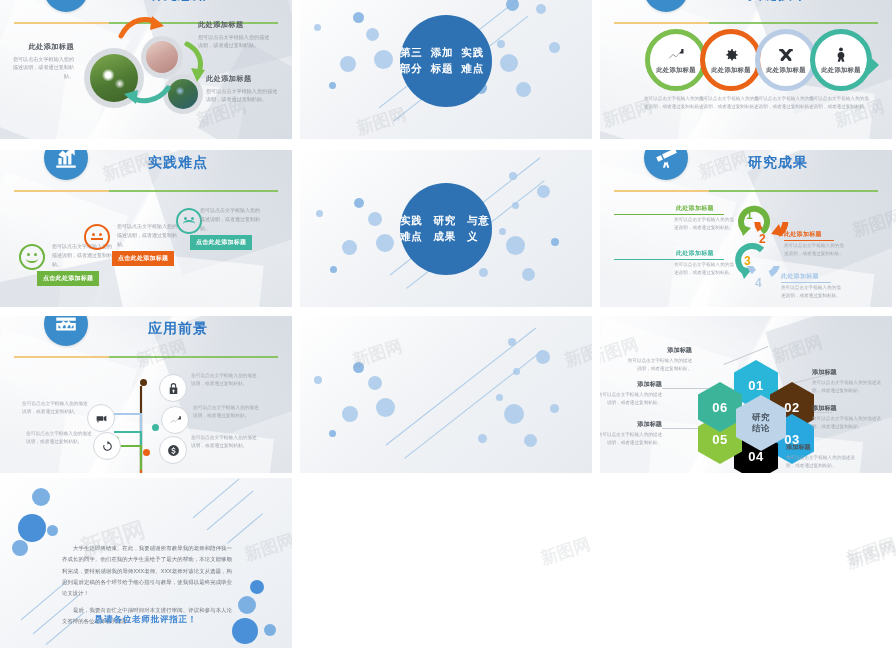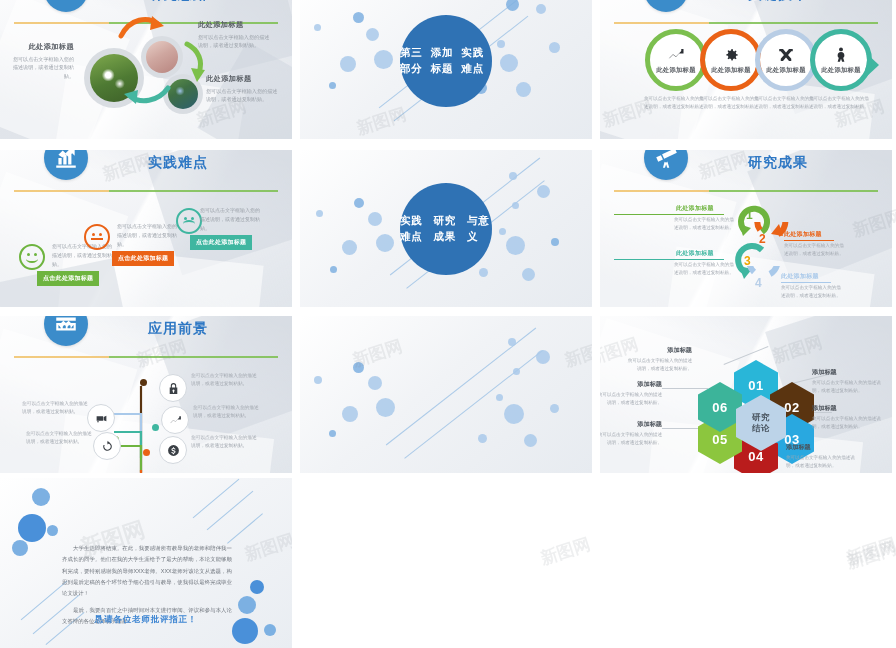--- a/index.html
+++ b/index.html
@@ -503,21 +503,21 @@
     <div class="hxline" style="left:122px;top:39px;width:48px;transform:rotate(-22deg);"></div>
     <div class="hxline" style="left:188px;top:62px;width:48px;transform:rotate(-14deg);"></div>
     <div class="hxline" style="left:186px;top:96px;width:46px;"></div>
     <div class="hxline" style="left:158px;top:136px;width:46px;transform:rotate(14deg);"></div>
     <div class="hxline" style="left:62px;top:112px;width:46px;"></div>
     <div class="hxline" style="left:62px;top:72px;width:46px;"></div>
 
     <div class="hex" style="left:134px;top:44px;background:#29b6d8;">01</div>
     <div class="hex" style="left:170px;top:66px;background:#5a3410;">02</div>
     <div class="hex" style="left:170px;top:98px;background:#29a8e0;">03</div>
-    <div class="hex" style="left:134px;top:115px;background:#b91c1c;">04</div>
+    <div class="hex" style="left:134px;top:115px;background:#000000;">04</div>
     <div class="hex" style="left:98px;top:98px;background:#8cc63e;">05</div>
     <div class="hex" style="left:98px;top:66px;background:#3cb49a;">06</div>
     <div class="hex center" style="left:122px;top:79px;margin-left:14px;">
       <span>研究</span>
       <span>结论</span>
     </div>
 
     <div class="hxlbl r" style="left:26px;top:30px;width:66px;">
       <div class="t">添加标题</div>
       <div class="b">您可以点击文字框输入您的描述说明，或者通过复制粘贴。</div>

